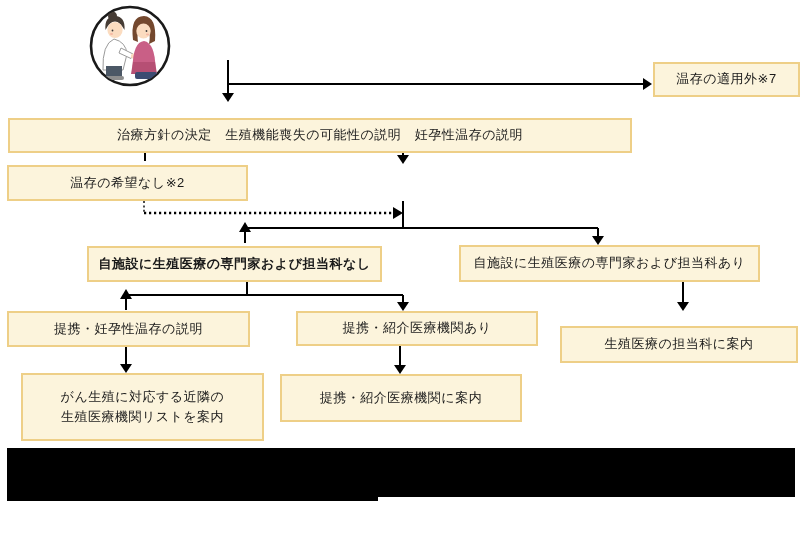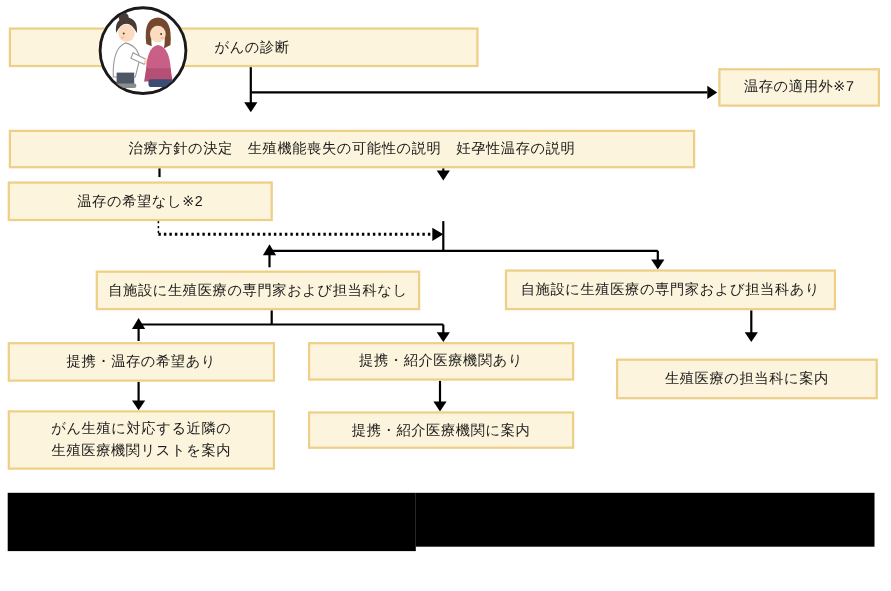--- a/index.html
+++ b/index.html
@@ -87,45 +87,44 @@
     <g>
       <line x1="126" y1="347" x2="126" y2="365"></line>
       <polygon points="120,364 132,364 126,373"></polygon>
     </g>
     <g>
       <line x1="400" y1="346" x2="400" y2="366"></line>
       <polygon points="394,365 406,365 400,374"></polygon>
     </g>
   </svg>
 
-  <div class="node left-pad" style="left:8px;top:25px;width:427px;height:36px;">がんの診断</div>
 
   <div class="node" style="left:653px;top:62px;width:147px;height:35px;">温存の適用外※7</div>
 
   <div class="node" style="left:8px;top:102px;width:624px;height:35px;margin-top:16px;">治療方針の決定　生殖機能喪失の可能性の説明　妊孕性温存の説明</div>
 
   <div class="node" style="left:7px;top:165px;width:241px;height:36px;">温存の希望なし※2</div>
 
 
-  <div class="node" style="left:87px;top:246px;width:295px;height:36px;">自施設に生殖医療の専門家および担当科なし</div>
+  <div class="node" style="left:87px;top:246px;width:295px;height:36px;font-weight:bold;">自施設に生殖医療の専門家および担当科なし</div>
 
   <div class="node" style="left:427px;top:245px;width:301px;height:37px;margin-left:32px;">自施設に生殖医療の専門家および担当科あり</div>
 
-  <div class="node" style="left:7px;top:311px;width:243px;height:36px;">提携・温存の希望あり</div>
+  <div class="node" style="left:7px;top:311px;width:243px;height:36px;">提携・妊孕性温存の説明</div>
 
-  <div class="node" style="left:280px;top:311px;width:242px;height:35px;">提携・紹介医療機関あり</div>
+  <div class="node" style="left:296px;top:311px;width:242px;height:35px;">提携・紹介医療機関あり</div>
 
   <div class="node" style="left:560px;top:326px;width:238px;height:37px;">生殖医療の担当科に案内</div>
 
-  <div class="node multiline" style="left:7px;top:373px;width:243px;height:54px;">
+  <div class="node multiline" style="left:21px;top:373px;width:243px;height:68px;">
     <span>がん生殖に対応する近隣の</span>
     <span>生殖医療機関リストを案内</span>
   </div>
 
-  <div class="node" style="left:280px;top:374px;width:242px;height:34px;">提携・紹介医療機関に案内</div>
+  <div class="node" style="left:280px;top:374px;width:242px;height:48px;">提携・紹介医療機関に案内</div>
 
   <svg class="illus" viewBox="0 0 88 84">
     <defs>
       <clipPath id="circClip">
           <circle cx="44" cy="42" r="38.5"></circle>
         </clipPath>
     </defs>
     <circle cx="44" cy="42" r="39" fill="#ffffff" stroke="#1a1a1a" stroke-width="2.6"></circle>
     <g clip-path="url(#circClip)">
 

